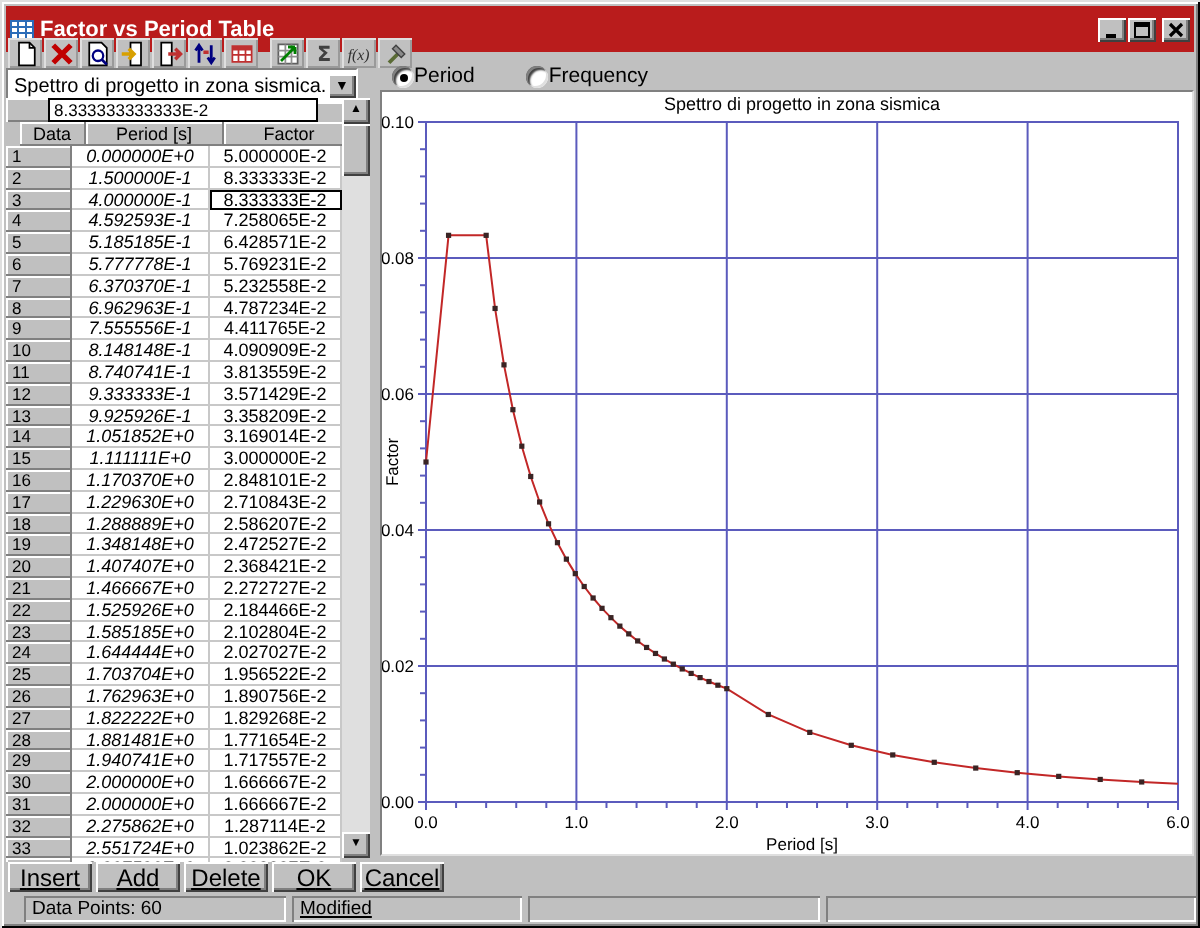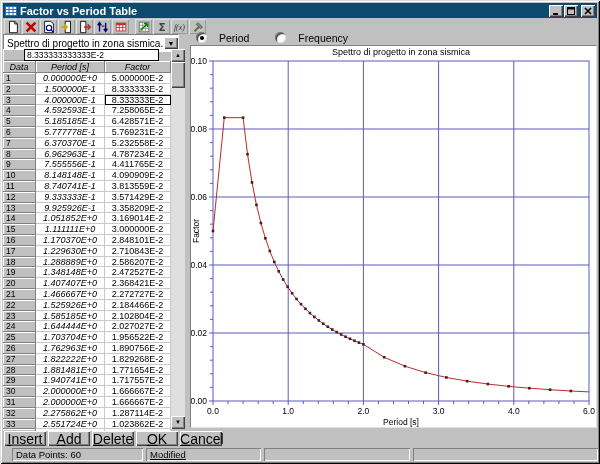--- a/index.html
+++ b/index.html
@@ -2,21 +2,21 @@
 <html><head>
 <meta charset="utf-8">
 <style>
   html,body{margin:0;padding:0;background:#808080;}
   *{box-sizing:border-box;}
   .win{position:relative;width:600px;height:464px;background:#c0c0c0;
        font-family:"Liberation Sans",sans-serif;color:#000;overflow:hidden;
        box-shadow:inset 1px 1px 0 #dfdfdf, inset -1px -1px 0 #000,
                   inset 2px 2px 0 #fff, inset -2px -2px 0 #808080;}
   
-  .titlebar{position:absolute;left:3px;top:3px;right:3px;height:15px;background:#0c4a6e;
+  .titlebar{position:absolute;left:3px;top:3px;right:3px;height:23px;background:#b91c1c;
             display:flex;align-items:center;padding:0 2px;}
   .titlebar .ttext{color:#fff;font-size:11px;font-weight:bold;margin-left:3px;white-space:nowrap;}
   .winbtns{margin-left:auto;display:flex;align-items:center;}
   .wbtn{width:14px;height:12px;background:#c0c0c0;border:none;padding:0;margin-left:1px;
         display:flex;align-items:center;justify-content:center;
         box-shadow:inset 1px 1px 0 #fff, inset -1px -1px 0 #404040, inset -2px -2px 0 #808080;}
   .wbtn.gap{margin-left:3px;}
   
   .toolbar{position:absolute;left:4px;top:19px;height:15px;display:flex;align-items:center;}
   .tbtn{width:17px;height:15px;border:none;background:#c0c0c0;padding:0;margin-right:1px;
@@ -25,32 +25,32 @@
   .tgap{width:5px;}
   
   .combo{position:absolute;left:3px;top:34px;width:176px;height:18px;background:#fff;
          border:1px solid;border-color:#808080 #fff #fff #808080;display:flex;align-items:center;}
   .combo-text{flex:1;font-size:10px;padding-left:3px;white-space:nowrap;overflow:hidden;}
   .combo-btn{width:14px;height:12px;background:#c0c0c0;border:none;padding:0;
              display:flex;align-items:center;justify-content:center;font-size:7px;
              box-shadow:inset 1px 1px 0 #fff, inset -1px -1px 0 #404040, inset -2px -2px 0 #808080;}
   
   .radios{position:absolute;left:196px;top:32px;display:flex;gap:26px;align-items:center;font-size:10.5px;}
-  .radio{display:flex;align-items:flex-start;gap:12px;}
+  .radio{display:flex;align-items:flex-end;gap:0;}
   .rdot{width:11px;height:11px;border-radius:50%;background:#fff;position:relative;
         box-shadow:inset 1px 1px 0 #808080, inset -1px -1px 0 #dfdfdf, inset 2px 2px 1px #404040;}
   .rdot.checked::after{content:"";position:absolute;left:3.5px;top:3.5px;width:4px;height:4px;
         border-radius:50%;background:#000;}
   
   .edit-stub{position:absolute;left:3px;top:49px;width:33px;height:12px;background:#c0c0c0;
              box-shadow:inset 1px 1px 0 #fff, inset -1px -1px 0 #808080;}
   .edit-field{position:absolute;left:24px;top:49px;width:135px;height:12px;background:#fff;
               border:1px solid #000;font-size:8.5px;line-height:10px;padding-left:2px;white-space:nowrap;}
   
-  .thead{position:absolute;left:3px;top:61px;width:168px;height:12px;display:flex;font-style:italic;}
+  .thead{position:absolute;left:10px;top:61px;width:168px;height:12px;display:flex;}
   .hcell{background:#c0c0c0;font-size:9px;line-height:12px;text-align:center;
          border-right:1px solid #808080;border-bottom:1px solid #808080;
          box-shadow:inset 1px 1px 0 #fff;}
   .h-num{width:33px;} .h-period{width:69px;} .h-factor{width:66px;}
   .tbody{position:absolute;left:3px;top:73px;width:168px;height:358px;overflow:hidden;background:#fff;}
   .trow{display:flex;height:10.8px;}
   .c-num{width:33px;background:#c0c0c0;font-size:8.5px;line-height:10.8px;padding-left:3px;
          border-right:1px solid #808080;border-bottom:1px solid #808080;box-shadow:inset 1px 1px 0 #fff;}
   .c-val{background:#fff;font-size:9px;line-height:10.8px;text-align:center;
          border-right:1px solid #c8c8c8;border-bottom:1px solid #c8c8c8;white-space:nowrap;}
@@ -62,23 +62,23 @@
         font-size:6px;line-height:13px;text-align:center;color:#000;
         box-shadow:inset 1px 1px 0 #fff, inset -1px -1px 0 #404040, inset -2px -2px 0 #808080;}
   .sb-up{top:0;} .sb-down{bottom:0;}
   .sthumb{position:absolute;left:0;top:13px;width:14px;height:26px;background:#c0c0c0;
         box-shadow:inset 1px 1px 0 #fff, inset -1px -1px 0 #404040, inset -2px -2px 0 #808080;}
   
   .chartpanel{position:absolute;left:190px;top:45px;width:407px;height:383px;background:#fff;
               border:1px solid;border-color:#808080 #dfdfdf #dfdfdf #808080;}
   
   .btnrow{position:absolute;left:4px;top:431px;height:16px;display:flex;gap:2px;}
-  .abtn{width:42px;height:15px;background:#c0c0c0;border:none;padding:0;font-size:14px;
+  .abtn{width:42px;height:15px;background:#c0c0c0;border:none;padding:0;font-size:12px;
         font-family:"Liberation Sans",sans-serif;
-        box-shadow:inset 1px 1px 0 #fff, inset -1px -1px 0 #404040, inset -2px -2px 0 #808080;}
+        box-shadow:inset 1px 1px 0 #fff, inset -1px -1px 0 #404040, inset -2px -2px 0 #808080;text-decoration:underline;}
   
   .statusbar{position:absolute;left:12px;right:2px;top:448px;height:22px;display:flex;gap:3px;}
   .spanel{height:13px;font-size:9.5px;line-height:13px;padding-left:4px;white-space:nowrap;overflow:hidden;
           box-shadow:inset 1px 1px 0 #808080, inset -1px -1px 0 #fff;}
   .sp1{width:131px;} .sp2{width:115px;text-decoration:underline;} .sp3{width:146px;} .sp4{flex:1;}
 </style>
 </head>
 <body>
 
 <div class="win">

